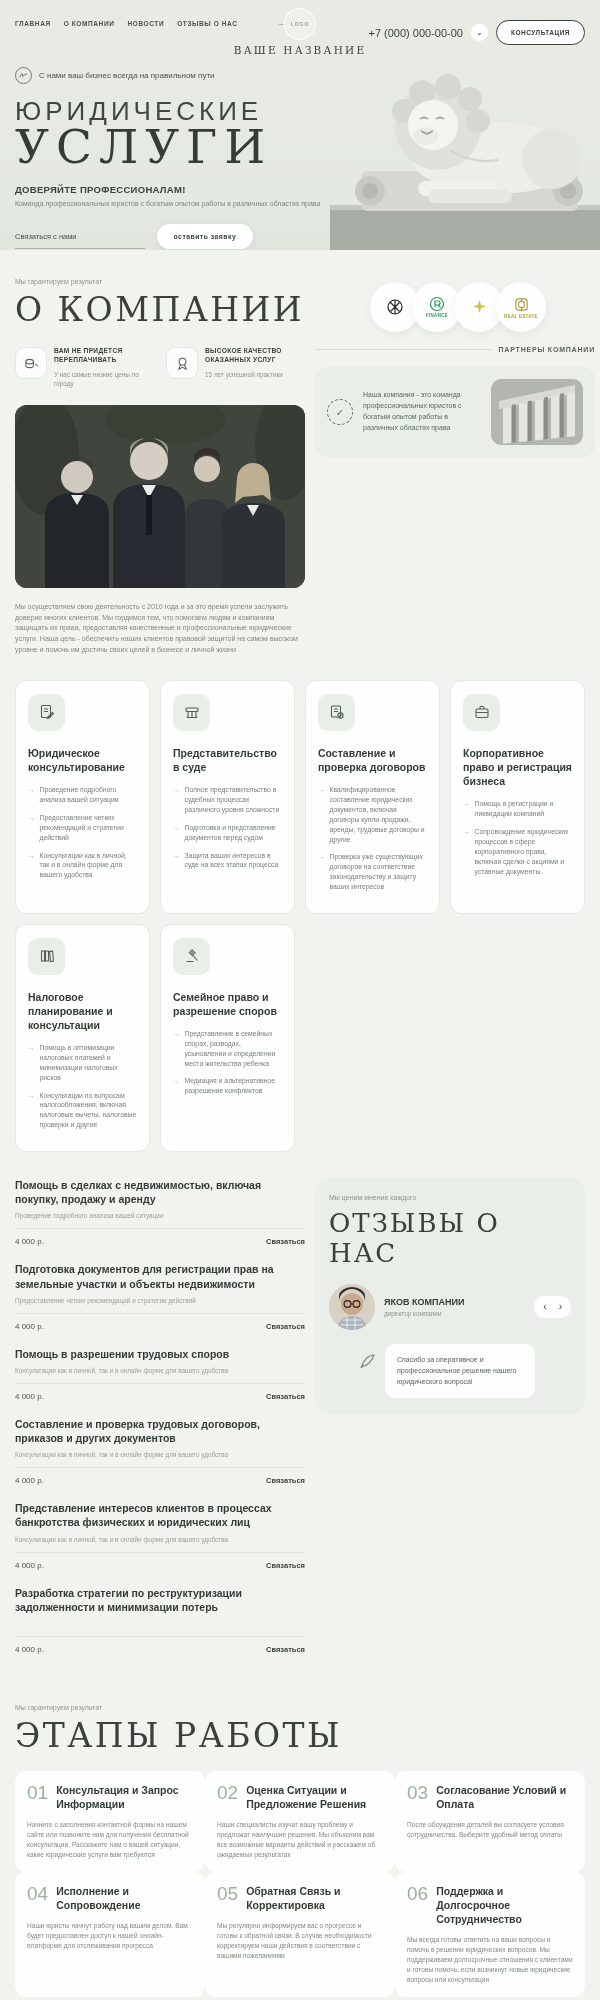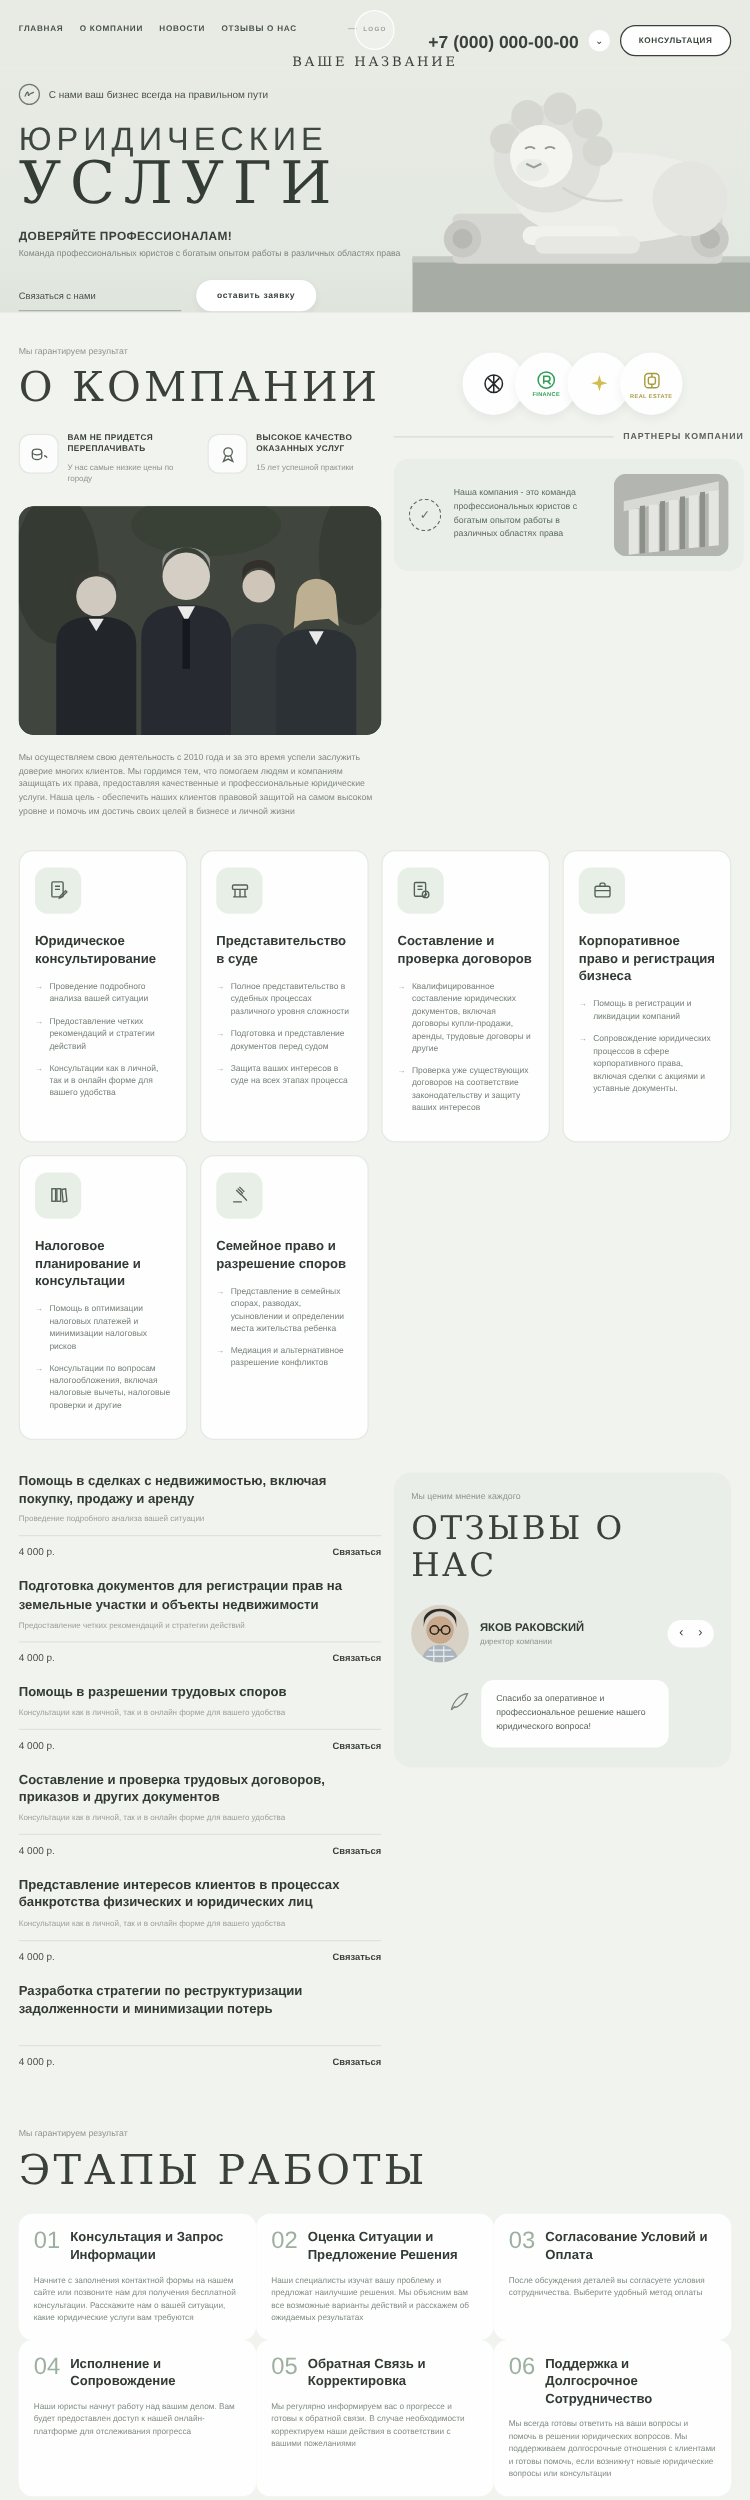--- a/index.html
+++ b/index.html
@@ -22,21 +22,21 @@
   .logo-wrap { position:absolute; left:50%; top:8px; transform:translateX(-50%); text-align:center; }
   .logo-circle {
     width:32px; height:32px; border-radius:50%; margin:0 auto;
     border:1px solid rgba(255,255,255,.9); background:rgba(255,255,255,.25);
     display:flex; align-items:center; justify-content:center;
     font-size:5px; letter-spacing:1px; color:#9aa39b; font-weight:700;
   }
   .brand { font-size:10.5px; letter-spacing:2.2px; color:#39413a; margin-top:4px; }
   .brand-sub { font-size:6px; color:#8a948c; margin-top:2px; }
   .header-right { margin-left:auto; display:flex; align-items:center; gap:8px; }
-  .phone { font-size:14px; font-weight:700; color:#39413a; text-decoration:none;margin-left:16px; }
+  .phone { font-size:11px; font-weight:400; color:#39413a; text-decoration:none;margin-left:16px; }
   .chev-btn {
     width:17px; height:17px; border-radius:50%; background:#fff; border:none; cursor:pointer;
     display:flex; align-items:center; justify-content:center; font-size:8px; color:#39413a; line-height:1;
   }
   .cta-btn {
     background:#fdfefd; border:1px solid #39413a; border-radius:13px; cursor:pointer;
     font-size:6.5px; font-weight:700; letter-spacing:.5px; color:#39413a; padding:8px 14px;
   }
 
   
@@ -520,21 +520,21 @@
           <path d="M10 18 a13 13 0 0 1 26 0 l0 -6 a13 9 0 0 0 -26 0 Z" fill="#2f2b27"></path>
           <circle cx="23" cy="20" r="11" fill="#c9a98c"></circle>
           <circle cx="18.5" cy="20" r="3.4" fill="none" stroke="#26231f" stroke-width="1.2"></circle>
           <circle cx="27.5" cy="20" r="3.4" fill="none" stroke="#26231f" stroke-width="1.2"></circle>
           <path d="M21.9 20 h2.2" stroke="#26231f" stroke-width="1.2"></path>
           <path d="M8 46 q2 -14 15 -14 q13 0 15 14 Z" fill="#aab4bd"></path>
           <path d="M14 36 h18 M12 41 h22 M18 33 v13 M26 33 v13" stroke="#e8ecef" stroke-width="1"></path>
         </svg>
       </div>
       <div class="person-meta">
-        <div class="person-name">ЯКОВ РАКОВСКИЙ</div>
+        <div class="person-name">ЯКОВ КОМПАНИИ</div>
         <div class="person-role">директор компании</div>
       </div>
       <div class="pager">
         <button>‹</button>
         <button>›</button>
       </div>
     </div>
     <div class="quote-wrap">
       <span class="quill">
         <svg width="20" height="20" viewBox="0 0 20 20" fill="none" stroke="currentColor" stroke-width="1.1">

